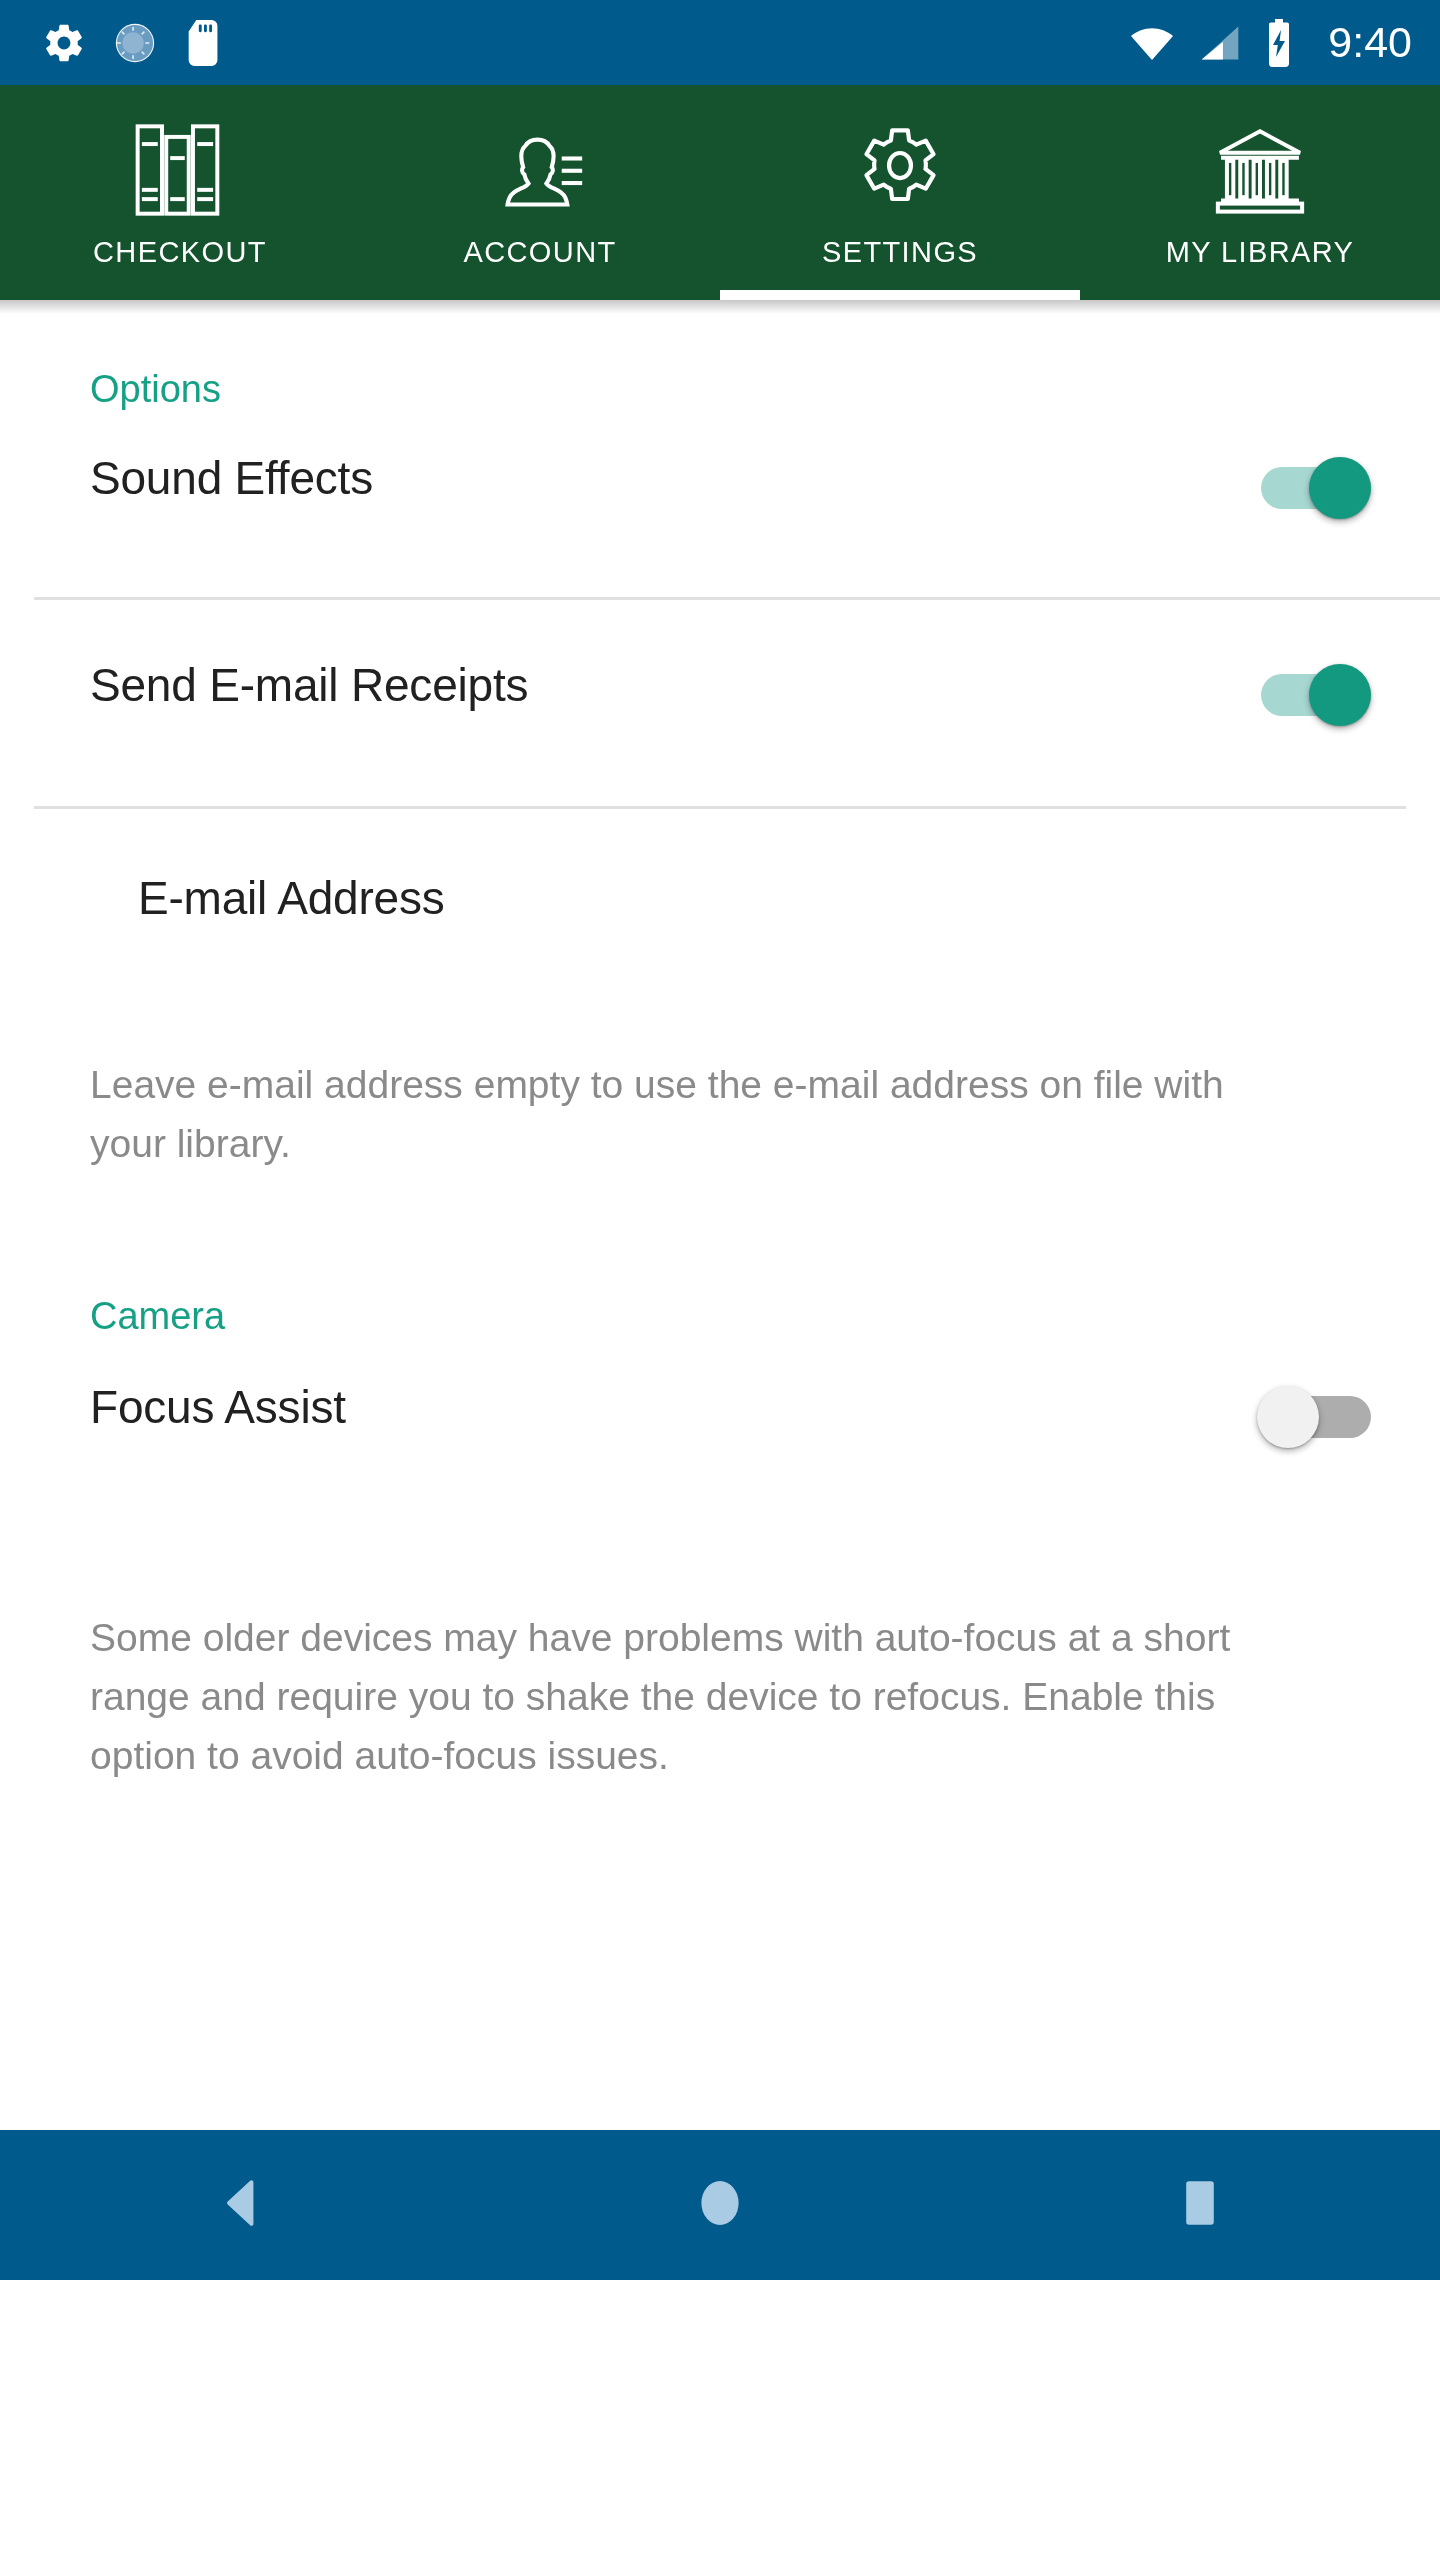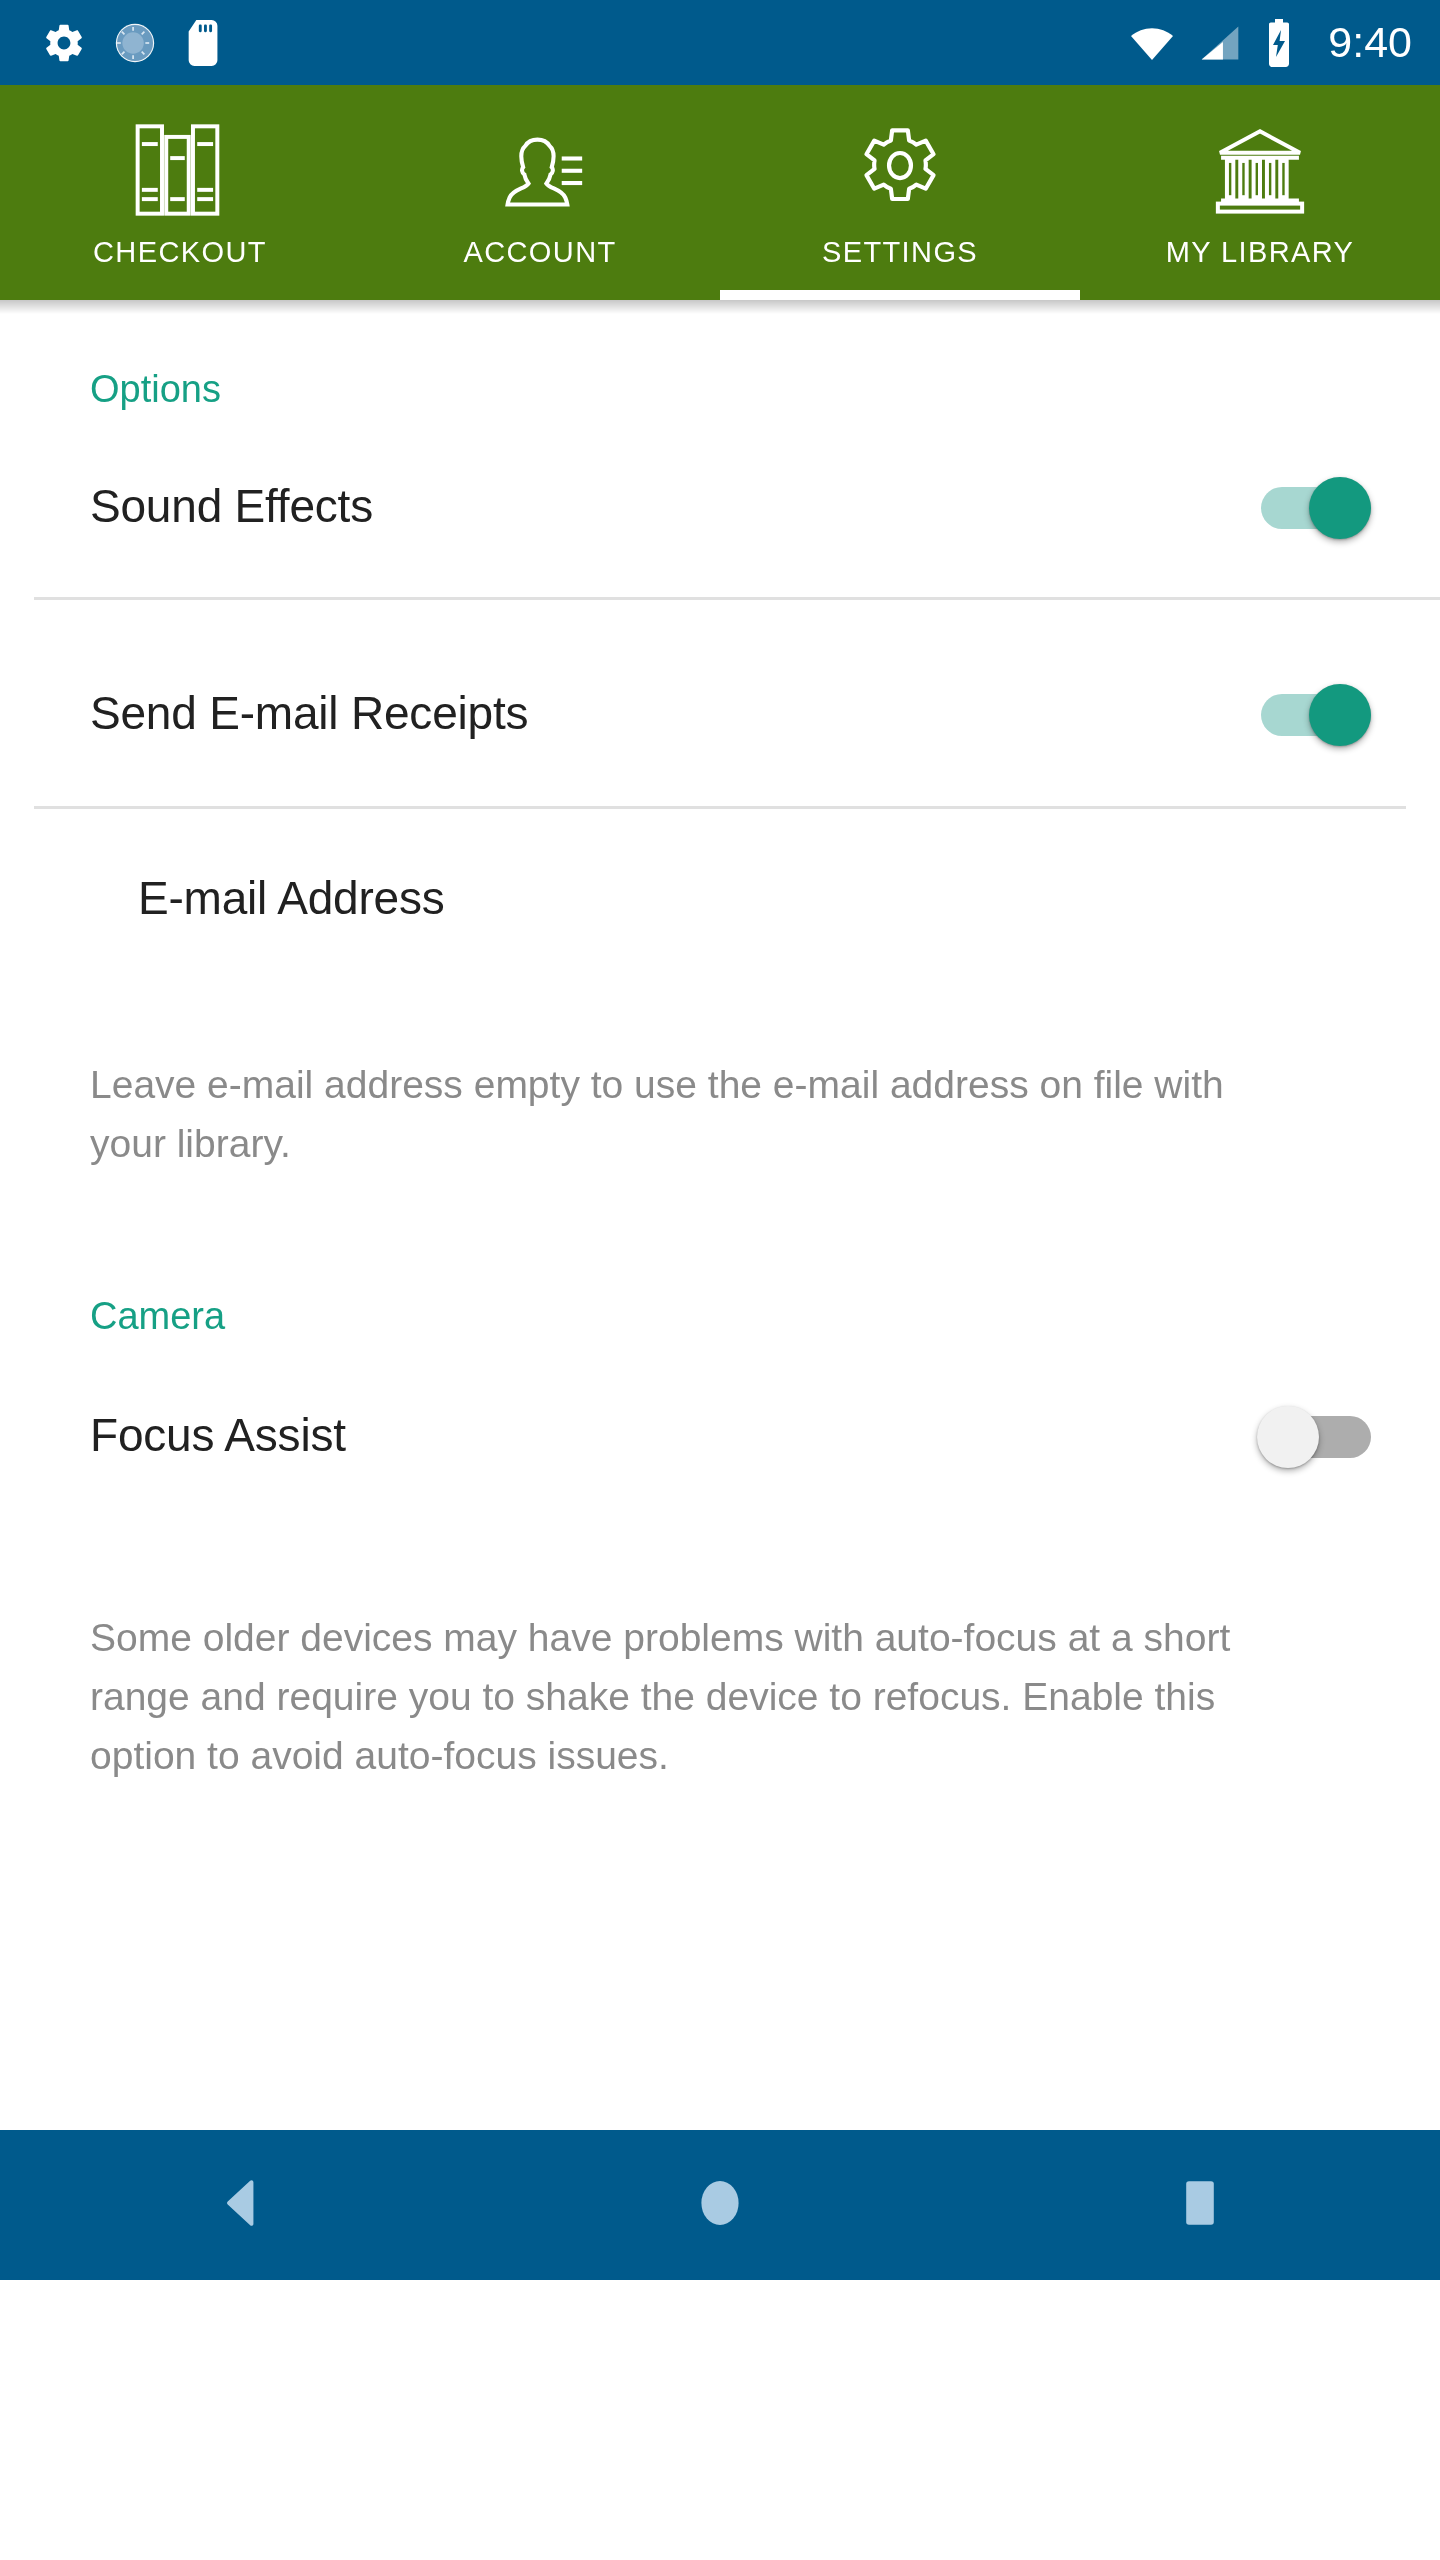--- a/index.html
+++ b/index.html
@@ -32,21 +32,21 @@
     letter-spacing:0px;
     margin-left:12px;
     font-weight:400;
   }
   .sicon { display:block; }
 
   
   .tabbar {
     flex:0 0 215px;
     height:215px;
-    background:#4d7c0f;
+    background:#14532d;
     display:flex;
     position:relative;
   }
   .tab {
     flex:1 1 25%;
     display:flex; flex-direction:column;
     align-items:center; justify-content:center;
     gap:18px;
     position:relative;
     cursor:pointer;
@@ -92,21 +92,21 @@
 
   .section-header {
     color:#16A085;
     font-size:38px;
     font-weight:400;
     padding:0 0 0 90px;
   }
 
   .pref-row {
     display:flex;
-    align-items:center;
+    align-items:flex-start;
     padding:0 65px 0 90px;
     min-height:110px;
   }
   .pref-title {
     color:#212121;
     font-size:46px;
     font-weight:400;
     letter-spacing:-0.2px;
   }
   .pref-spacer { flex:1 1 auto; }

